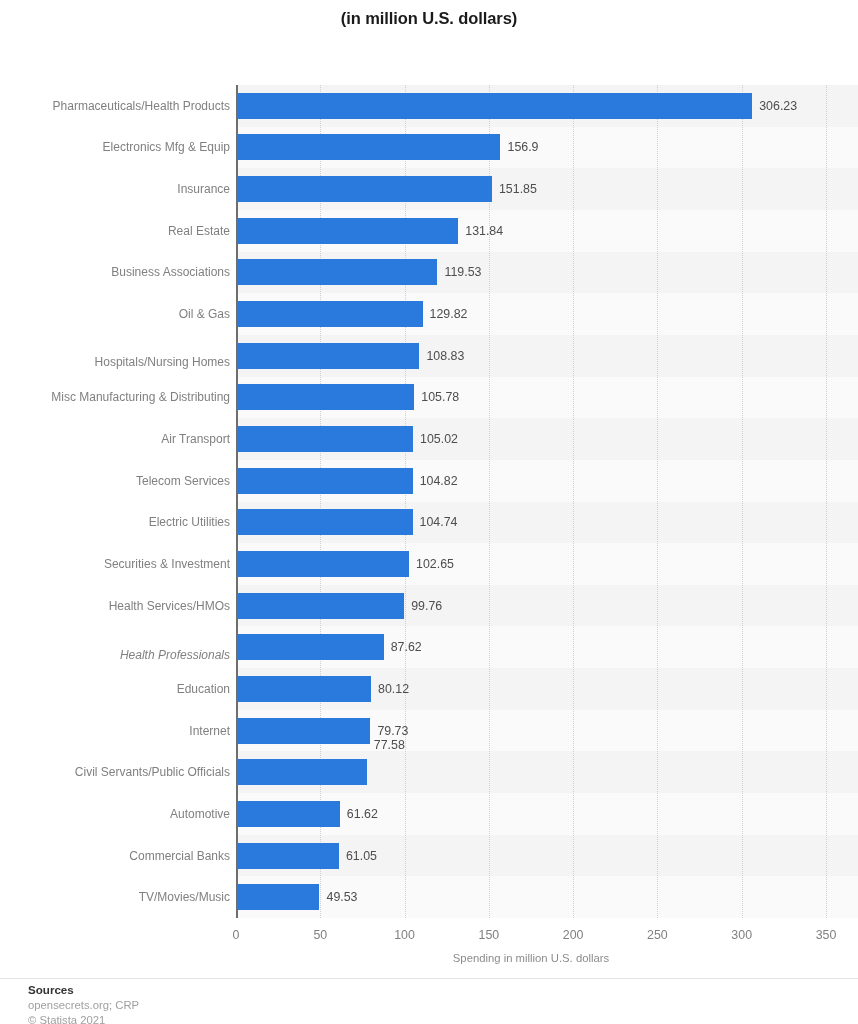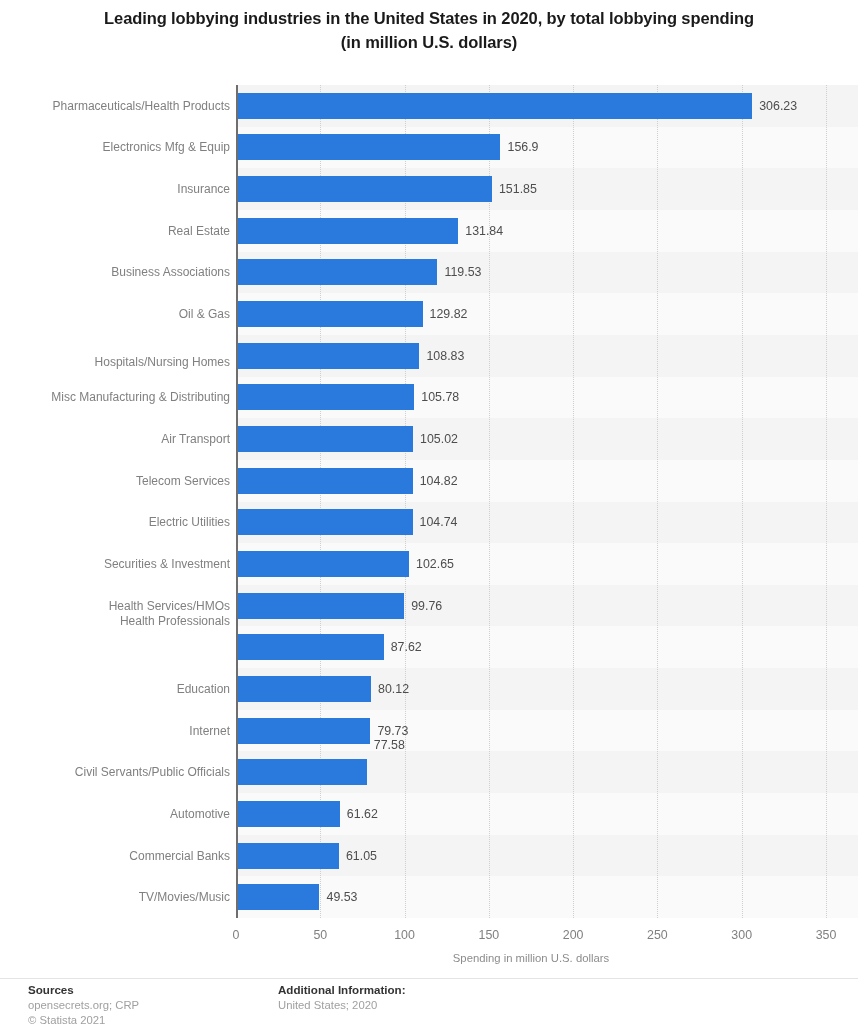--- a/index.html
+++ b/index.html
@@ -167,21 +167,20 @@
     font-size: 11.3px;
     color: #a0a0a0;
     line-height: 15px;
     white-space: nowrap;
   }
 </style>
 </head>
 <body>
 
 <div id="title-block">
-  <div class="t-line">Leading lobbying industries in the United States in 2020, by total lobbying spending</div>
   <div class="t-line">(in million U.S. dollars)</div>
 </div>
 
 <div id="chart-area">
   <div id="plot">
       <div class="row-band" style="top: 0px; height: 41.65px;"></div>
       <div class="row-band light" style="top: 41.65px; height: 41.65px;"></div>
       <div class="row-band" style="top: 83.3px; height: 41.65px;"></div>
       <div class="row-band light" style="top: 124.95px; height: 41.65px;"></div>
       <div class="row-band" style="top: 166.6px; height: 41.65px;"></div>
@@ -256,21 +255,21 @@
       <div class="y-label" style="top: 138.775px;">Real Estate</div>
       <div class="y-label" style="top: 180.425px;">Business Associations</div>
       <div class="y-label" style="top: 222.075px;">Oil &amp; Gas</div>
       <div class="y-label" style="top: 270px;">Hospitals/Nursing Homes</div>
       <div class="y-label" style="top: 305.375px;">Misc Manufacturing &amp; Distributing</div>
       <div class="y-label" style="top: 347.025px;">Air Transport</div>
       <div class="y-label" style="top: 388.675px;">Telecom Services</div>
       <div class="y-label" style="top: 430.325px;">Electric Utilities</div>
       <div class="y-label" style="top: 471.975px;">Securities &amp; Investment</div>
       <div class="y-label" style="top: 513.625px;">Health Services/HMOs</div>
-      <div class="y-label" style="top: 529px;">Health Professionals</div>
+      <div class="y-label" style="top: 563px; font-style: italic;">Health Professionals</div>
       <div class="y-label" style="top: 596.925px;">Education</div>
       <div class="y-label" style="top: 638.575px;">Internet</div>
       <div class="y-label" style="top: 680.225px; margin-left: 19px;">Civil Servants/Public Officials</div>
       <div class="y-label" style="top: 721.875px;">Automotive</div>
       <div class="y-label" style="top: 763.525px;">Commercial Banks</div>
       <div class="y-label" style="top: 805.175px;">TV/Movies/Music</div>
     </div>
 </div>
 
 <div id="x-axis">
@@ -285,17 +284,13 @@
     <div class="x-tick" style="left: 826px;">350</div>
   </div>
 
 <div id="footer-divider"></div>
 <div id="footer">
   <div class="footer-col" id="footer-sources">
     <div class="footer-head">Sources</div>
     <div class="footer-sub">opensecrets.org; CRP</div>
     <div class="footer-sub">© Statista 2021</div>
   </div>
-  <div class="footer-col" id="footer-addl">
-    <div class="footer-head">Additional Information:</div>
-    <div class="footer-sub">United States; 2020</div>
-  </div>
 </div>
 
 </body></html>

